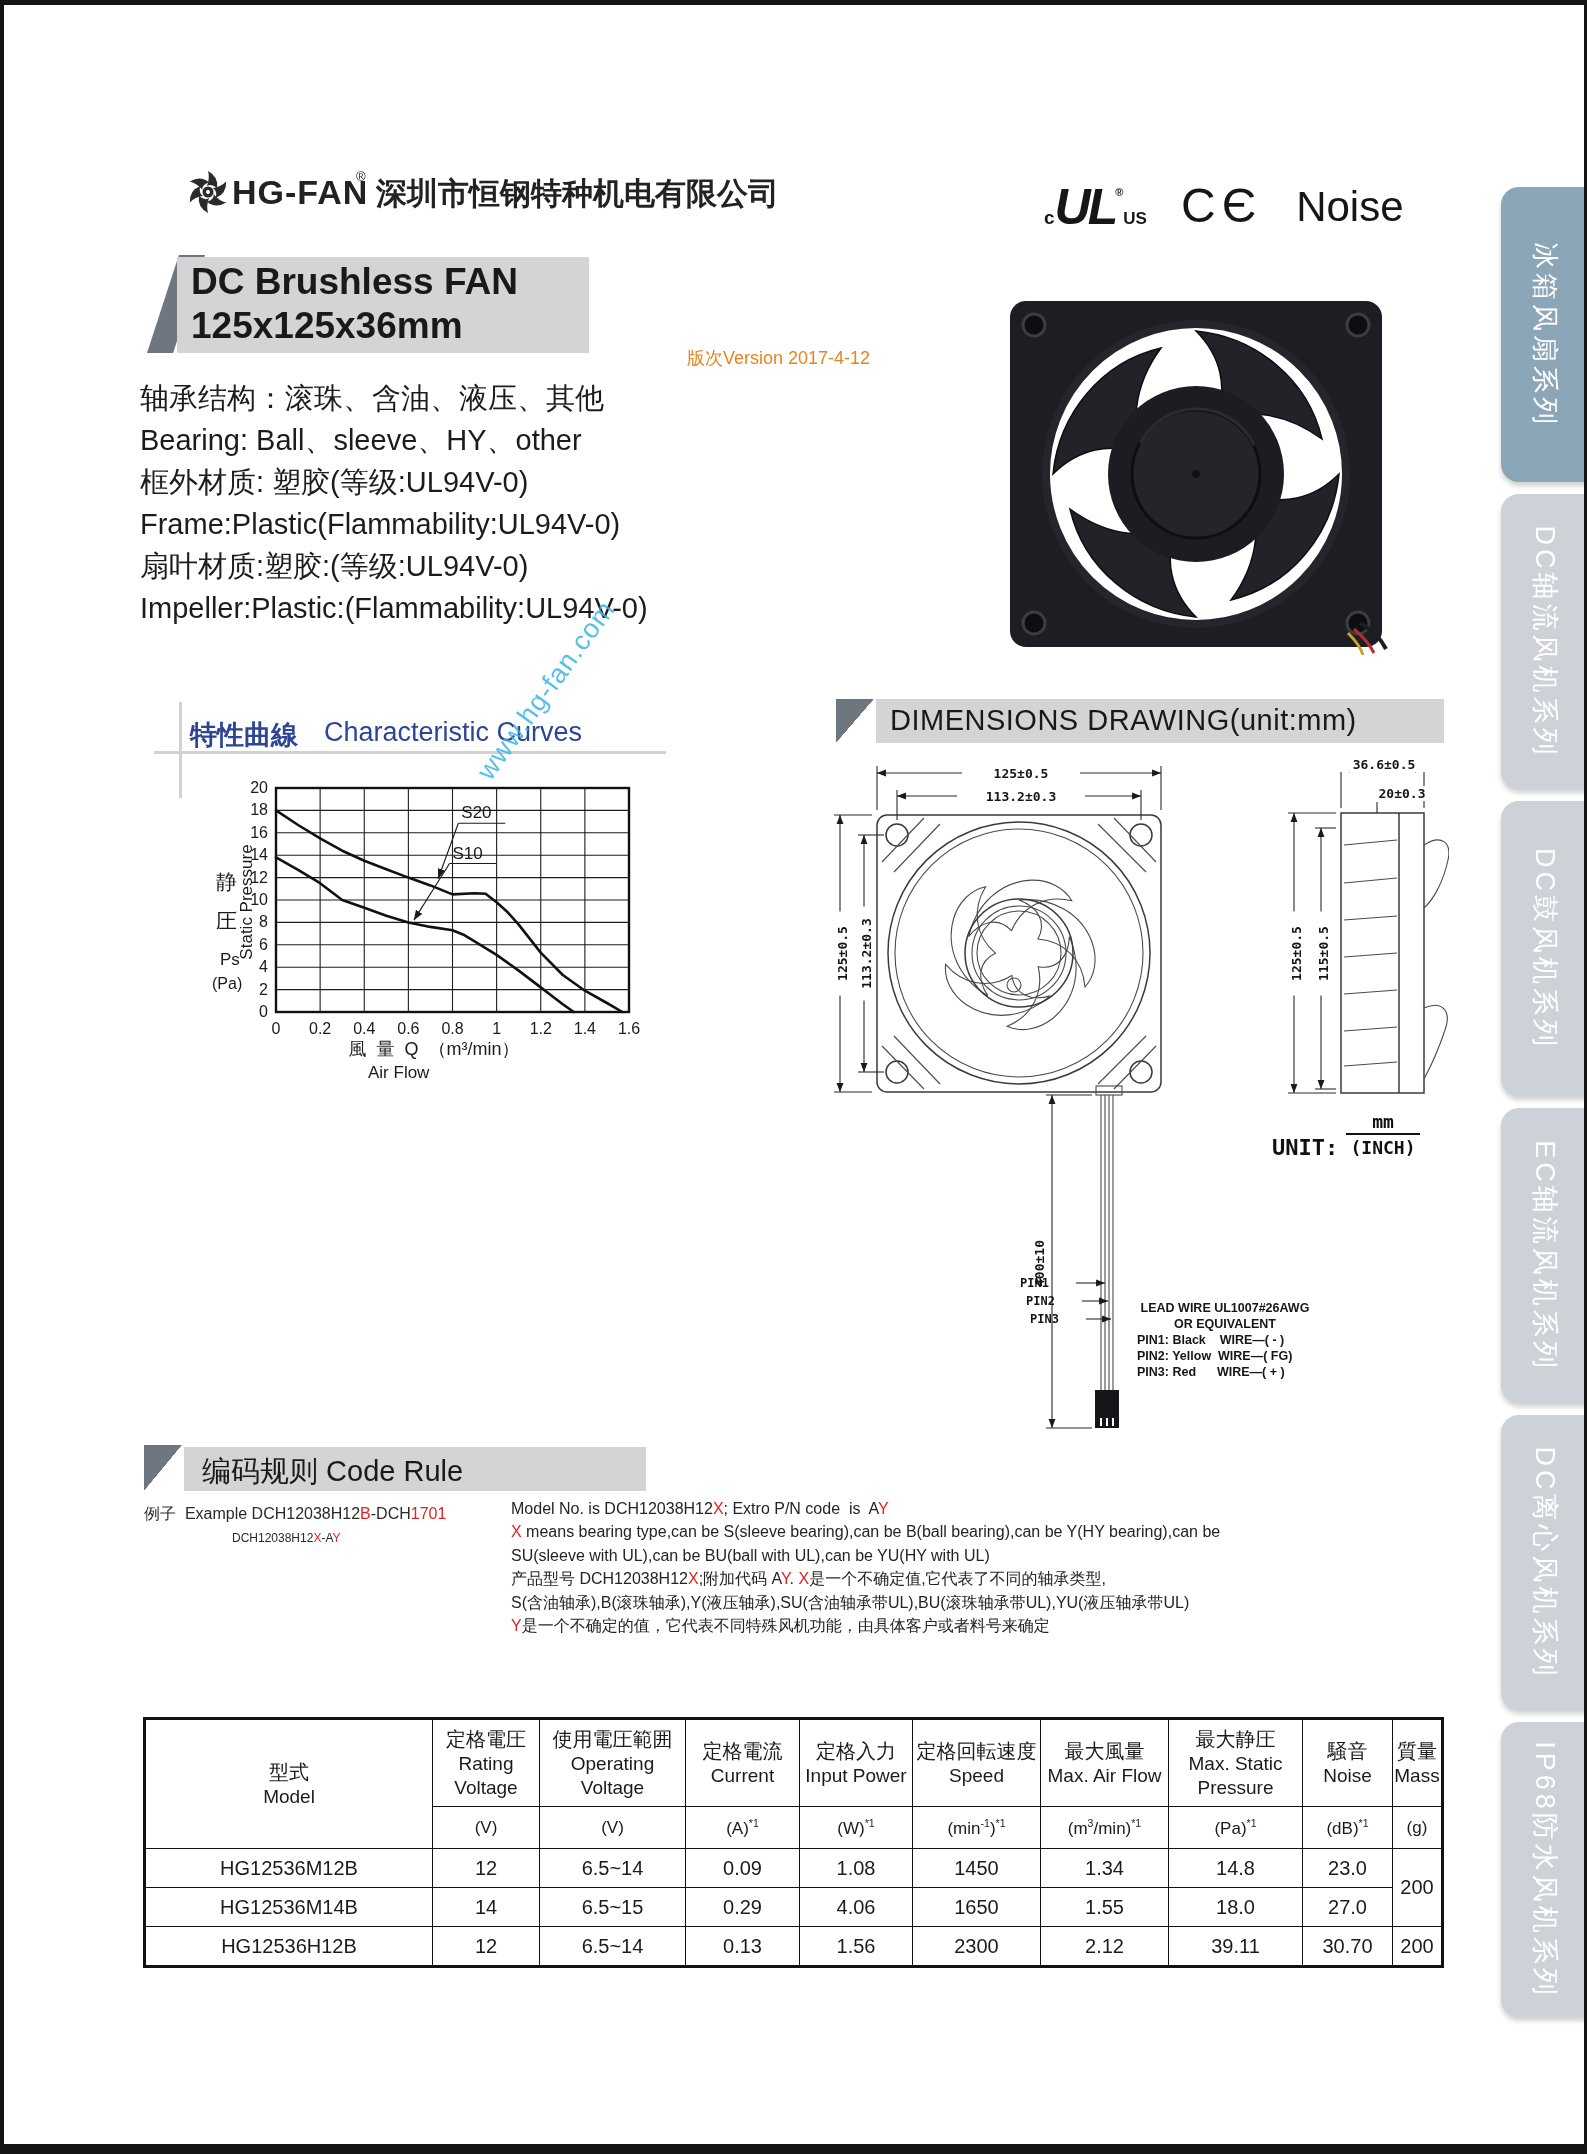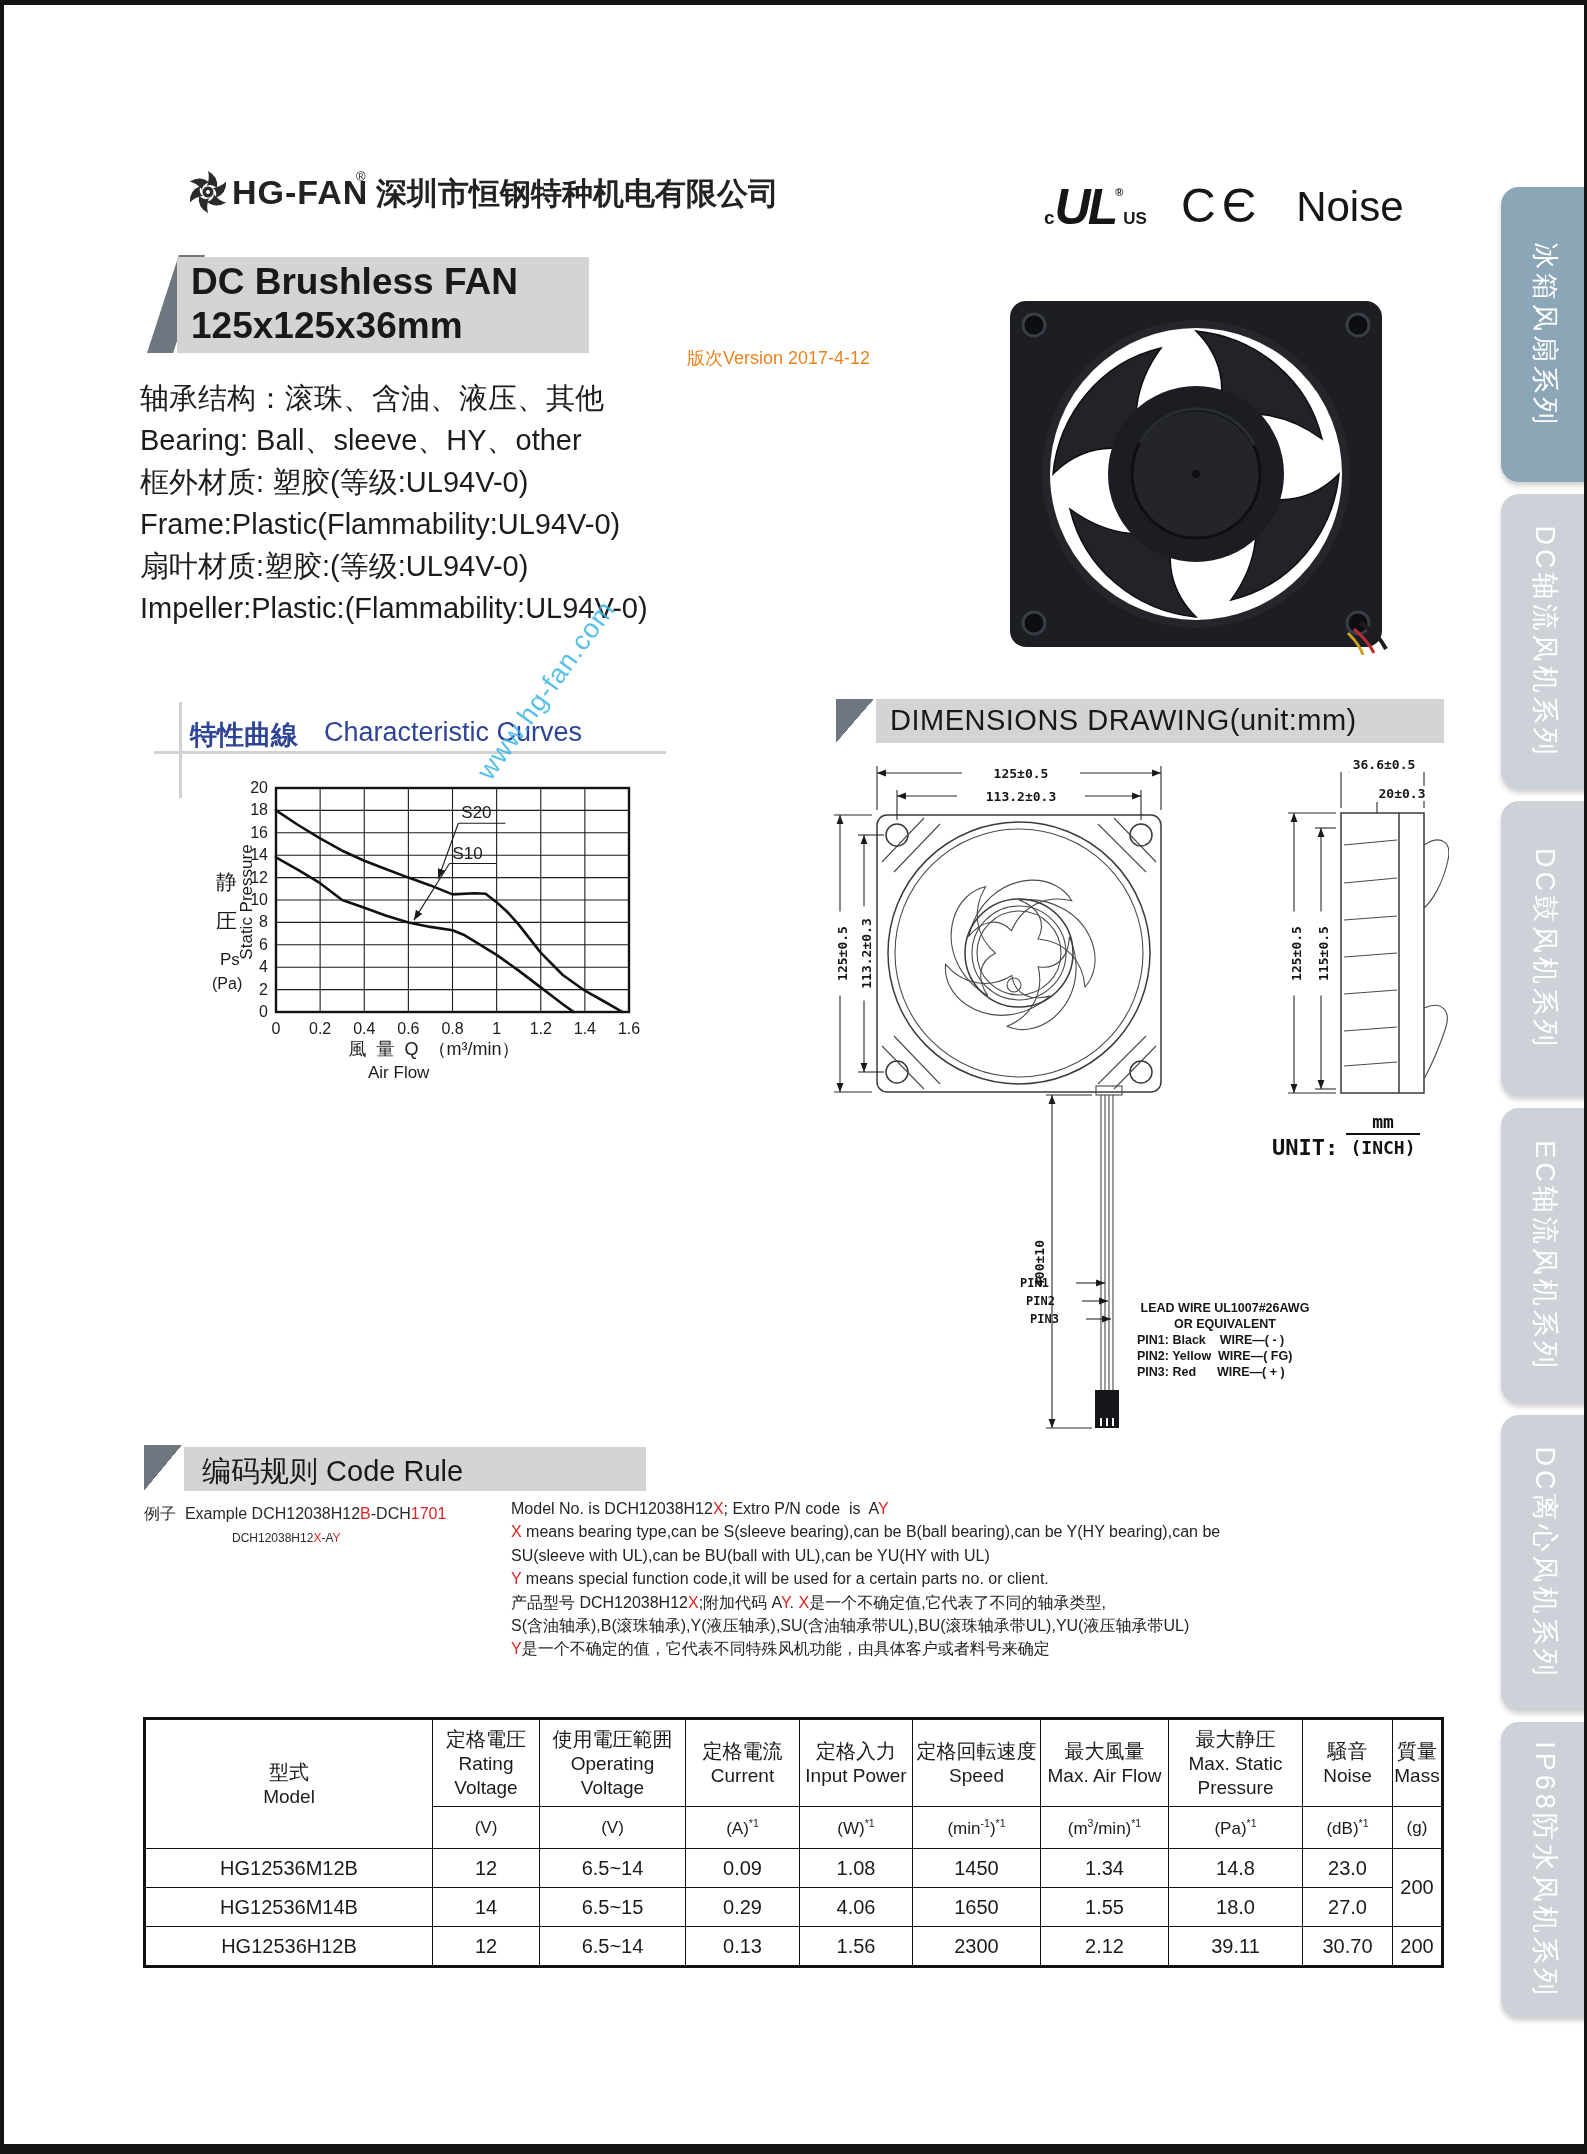--- a/index.html
+++ b/index.html
@@ -366,21 +366,20 @@
 
   <div class="cr-tri"></div>
   <div class="cr-bar"></div>
   <div class="cr-title">编码规则 Code Rule</div>
   <div class="cr-ex1" id="cr-ex1"><span>例子  Example DCH12038H12</span><span class="red">B</span><span>-DCH</span><span class="red">1701</span></div>
   <div class="cr-ex2" id="cr-ex2"><span>DCH12038H12</span><span class="red">X</span><span>-A</span><span class="red">Y</span></div>
   <div id="desc-lines">
       <div><span>Model No. is DCH12038H12</span><span class="red">X</span><span>; Extro P/N code  is  A</span><span class="red">Y</span></div>
       <div><span class="red">X</span><span> means bearing type,can be S(sleeve bearing),can be B(ball bearing),can be Y(HY bearing),can be</span></div>
       <div><span>SU(sleeve with UL),can be BU(ball with UL),can be YU(HY with UL)</span></div>
-      <div><span class="red">Y</span><span> means special function code,it will be used for a certain parts no. or client.</span></div>
       <div><span>产品型号 DCH12038H12</span><span class="red">X</span><span>;附加代码 A</span><span class="red">Y</span><span>. </span><span class="red">X</span><span>是一个不确定值,它代表了不同的轴承类型,</span></div>
       <div><span>S(含油轴承),B(滚珠轴承),Y(液压轴承),SU(含油轴承带UL),BU(滚珠轴承带UL),YU(液压轴承带UL)</span></div>
       <div><span class="red">Y</span><span>是一个不确定的值，它代表不同特殊风机功能，由具体客户或者料号来确定</span></div>
     </div>
 
   <table id="spec-table">
       <colgroup>
         <col style="width: 288px;">
         <col style="width: 107px;">
         <col style="width: 146px;">

